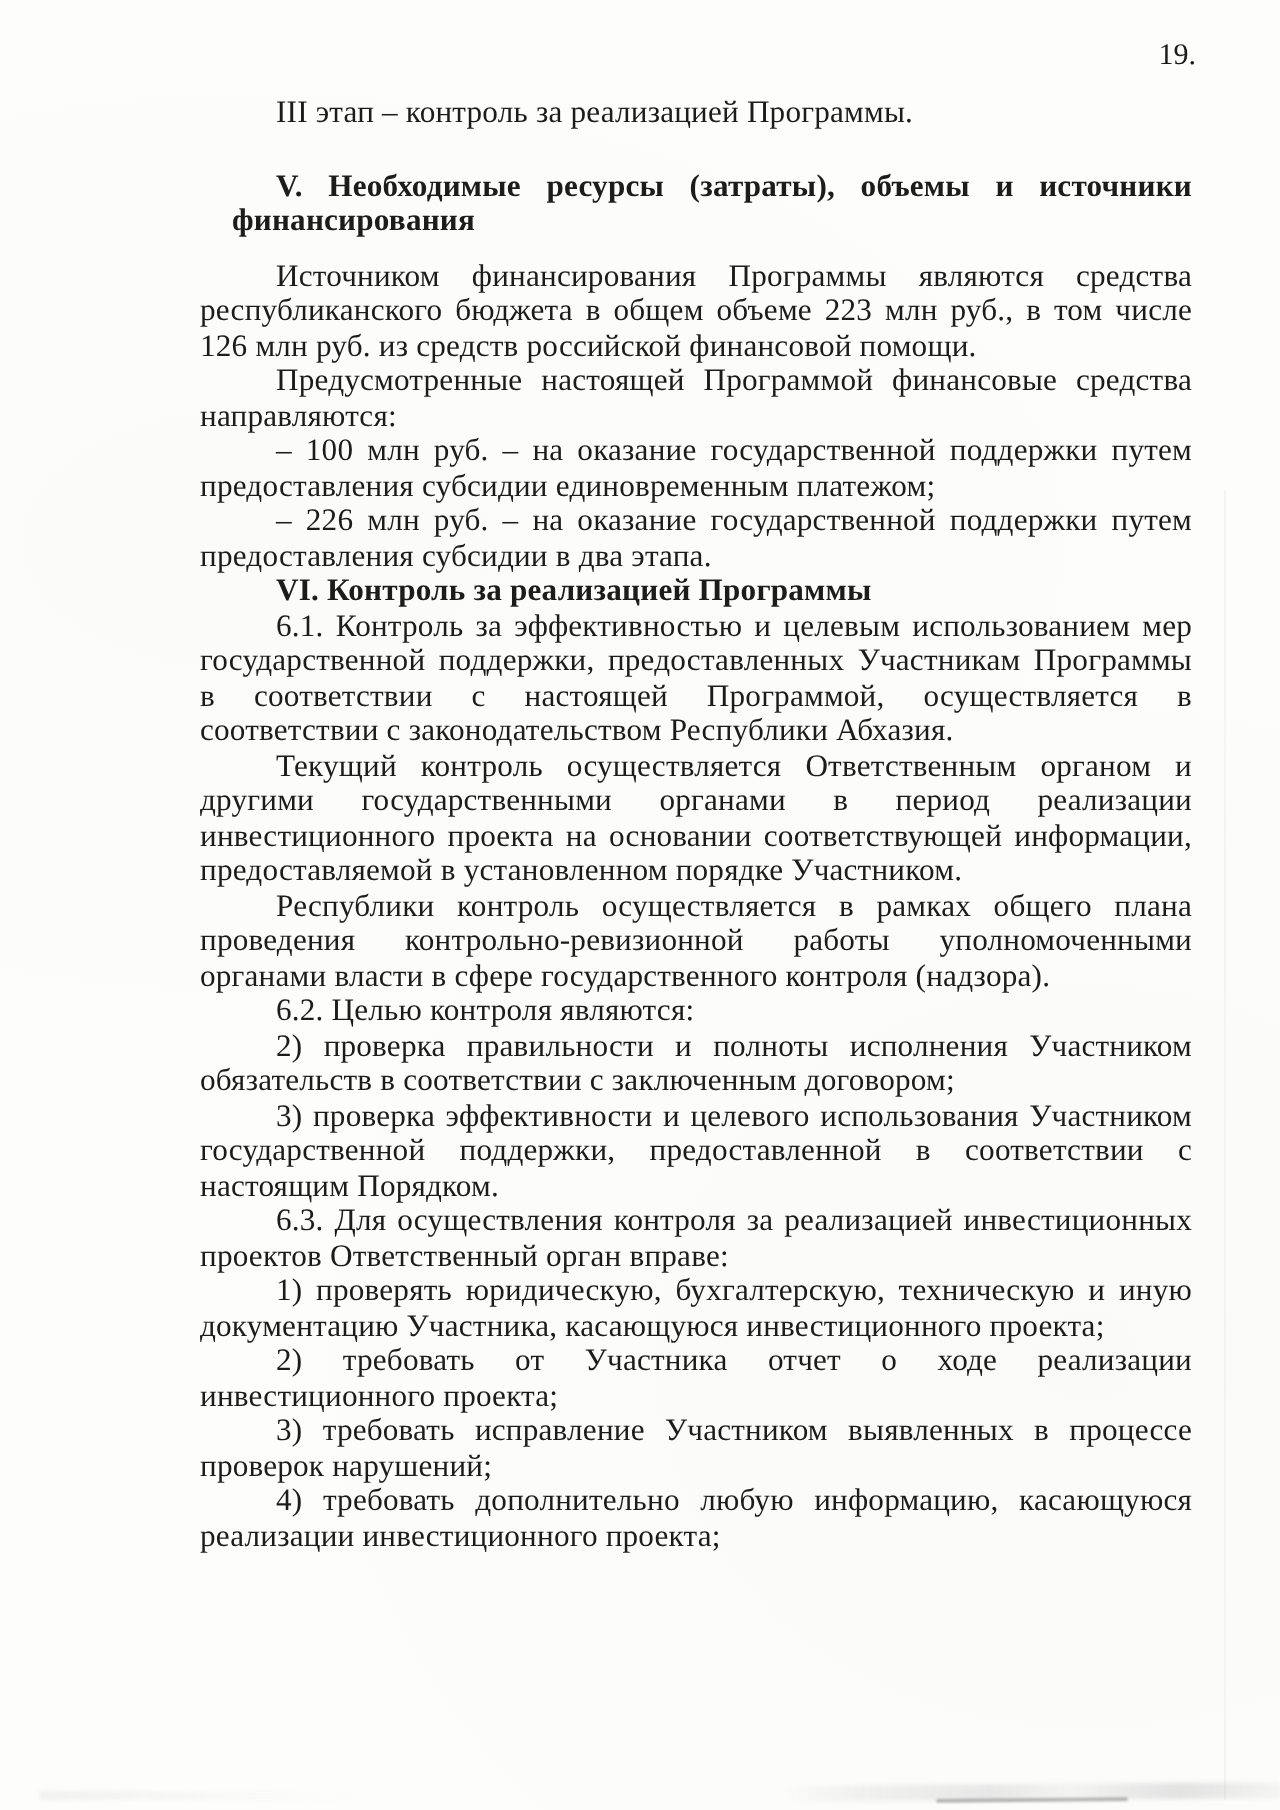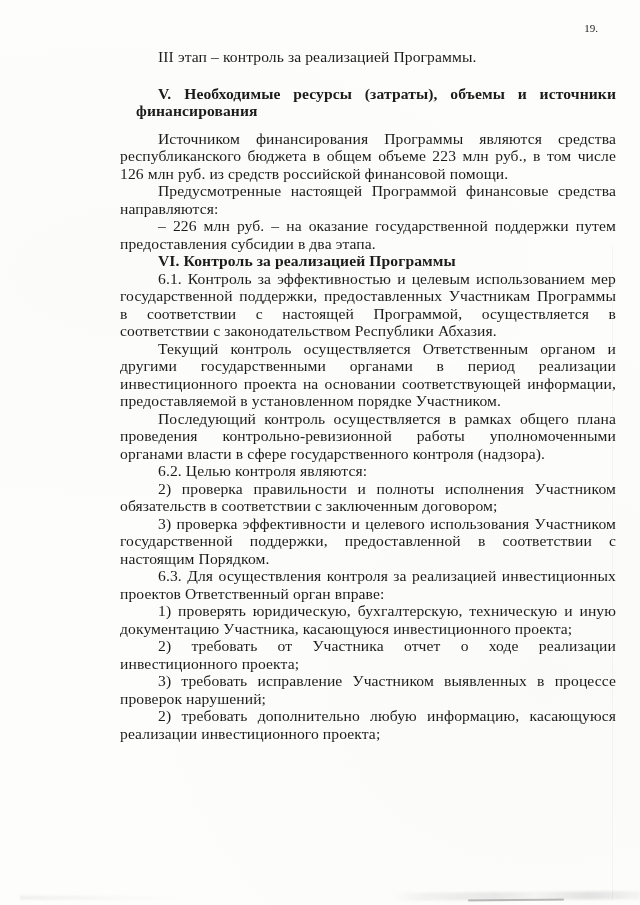--- a/index.html
+++ b/index.html
@@ -21,26 +21,26 @@
       
       background:
         radial-gradient(ellipse 900px 500px at 20% 30%, rgba(0,0,0,0.008), rgba(0,0,0,0) 60%),
         radial-gradient(ellipse 700px 600px at 85% 75%, rgba(0,0,0,0.012), rgba(0,0,0,0) 65%),
         #fdfdfc;
     }
     .page-number {
       position: absolute;
       top: 18px;
       right: 42px;
-      font-size: 11px;
+      font-size: 15px;
       line-height: 20px;
     }
     .doc {
       position: absolute;
-      left: 120px;
+      left: 100px;
       top: 48px;
       width: 496px;
       font-size: 15.6px;
       line-height: 17.5px;
       text-align: justify;
       letter-spacing: 0.1px;
     }
     .doc p {
       margin: 0;
       text-indent: 38px;
@@ -129,47 +129,48 @@
 
     <div class="heading heading-v">
       <span class="l1">V. Необходимые ресурсы (затраты), объемы и источники</span>
       <span class="l2">финансирования</span>
     </div>
 
     <p>Источником финансирования Программы являются средства республиканского бюджета в общем объеме 223 млн руб., в том числе 126 млн руб. из средств российской финансовой помощи.</p>
 
     <p>Предусмотренные настоящей Программой финансовые средства направляются:</p>
 
+    <p>– 100 млн руб. – на оказание государственной поддержки путем предоставления субсидии единовременным платежом;</p>
 
     <p>– 226 млн руб. – на оказание государственной поддержки путем предоставления субсидии в два этапа.</p>
 
     <p class="heading heading-vi">VI. Контроль за реализацией Программы</p>
 
     <p>6.1. Контроль за эффективностью и целевым использованием мер государственной поддержки, предоставленных Участникам Программы в соответствии с настоящей Программой, осуществляется в соответствии с законодательством Республики Абхазия.</p>
 
     <p>Текущий контроль осуществляется Ответственным органом и другими государственными органами в период реализации инвестиционного проекта на основании соответствующей информации, предоставляемой в установленном порядке Участником.</p>
 
-    <p>Последующий контроль осуществляется в рамках общего плана проведения контрольно-ревизионной работы уполномоченными органами власти в сфере государственного контроля (надзора).</p>
+    <p>Республики контроль осуществляется в рамках общего плана проведения контрольно-ревизионной работы уполномоченными органами власти в сфере государственного контроля (надзора).</p>
 
     <p>6.2. Целью контроля являются:</p>
 
 
     <p>2) проверка правильности и полноты исполнения Участником обязательств в соответствии с заключенным договором;</p>
 
     <p>3) проверка эффективности и целевого использования Участником государственной поддержки, предоставленной в соответствии с настоящим Порядком.</p>
 
     <p>6.3. Для осуществления контроля за реализацией инвестиционных проектов Ответственный орган вправе:</p>
 
     <p>1) проверять юридическую, бухгалтерскую, техническую и иную документацию Участника, касающуюся инвестиционного проекта;</p>
 
     <p>2) требовать от Участника отчет о ходе реализации инвестиционного проекта;</p>
 
     <p>3) требовать исправление Участником выявленных в процессе проверок нарушений;</p>
 
-    <p>2) требовать дополнительно любую информацию, касающуюся реализации инвестиционного проекта;</p>
+    <p>4) требовать дополнительно любую информацию, касающуюся реализации инвестиционного проекта;</p>
 
   </div>
 
   <div class="smudge-left"></div>
   <div class="smudge-bottom"></div>
   <div class="smudge-line"></div>
   <div class="edge-right"></div>
 
 </div>
 

